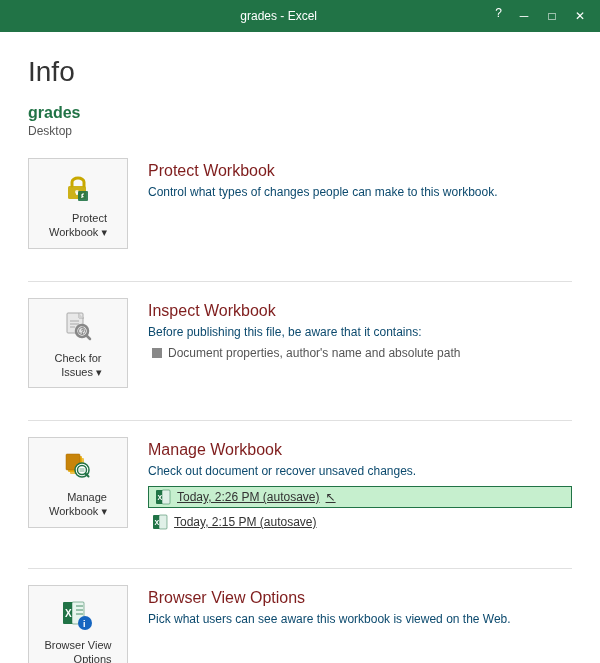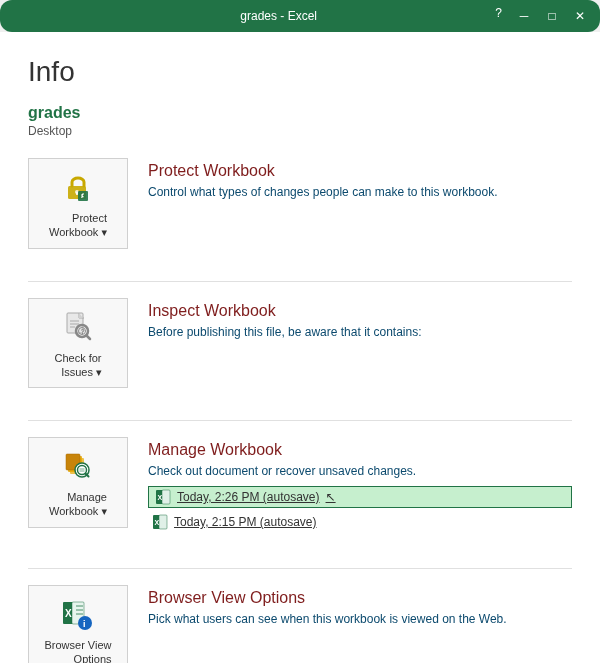--- a/index.html
+++ b/index.html
@@ -15,21 +15,20 @@
     
     .title-bar {
       background: #217346;
       color: white;
       height: 32px;
       display: flex;
       align-items: center;
       justify-content: space-between;
       padding: 0 8px;
       flex-shrink: 0;
-      border-radius: 12px;
     }
     .title-bar-title {
       flex: 1;
       text-align: center;
       font-size: 12px;
       color: white;
     }
     .title-bar-controls {
       display: flex;
       gap: 4px;
@@ -260,20 +259,24 @@
           <line x1="26.5" y1="26.5" x2="30" y2="30" stroke="#888" stroke-width="2.5" stroke-linecap="round"></line>
 
           <text x="20.5" y="25" font-size="7" fill="#888" font-weight="bold">?</text>
         </svg>
       </div>
       <div class="btn-label">Check for<br>Issues ▾</div>
     </button>
     <div class="section-content">
       <div class="section-title">Inspect Workbook</div>
       <div class="section-desc">Before publishing this file, be aware that it contains:</div>
+      <div class="bullet-item">
+        <div class="bullet-icon" style="background:#888; width:10px; height:10px; margin-top:2px;"></div>
+        <span>Document properties, author's name and absolute path</span>
+      </div>
     </div>
   </div>
 
   <hr class="divider">
 
   <div class="info-section">
     <button class="section-icon-btn">
       <div class="icon-area">
         <svg class="manage-icon-svg" viewBox="0 0 36 36" xmlns="http://www.w3.org/2000/svg">
 
@@ -334,17 +337,17 @@
           <line x1="16" y1="18" x2="23" y2="18" stroke="#217346" stroke-width="0.8"></line>
 
           <circle cx="25" cy="27" r="7" fill="#1565c0"></circle>
           <text x="23" y="31" font-size="9" fill="white" font-weight="bold">i</text>
         </svg>
       </div>
       <div class="btn-label">Browser View<br>Options</div>
     </button>
     <div class="section-content">
       <div class="section-title">Browser View Options</div>
-      <div class="section-desc">Pick what users can see when this workbook is viewed on the Web.</div>
+      <div class="section-desc">Pick what users can see aware this workbook is viewed on the Web.</div>
     </div>
   </div>
 
 </div>
 
 </body></html>

